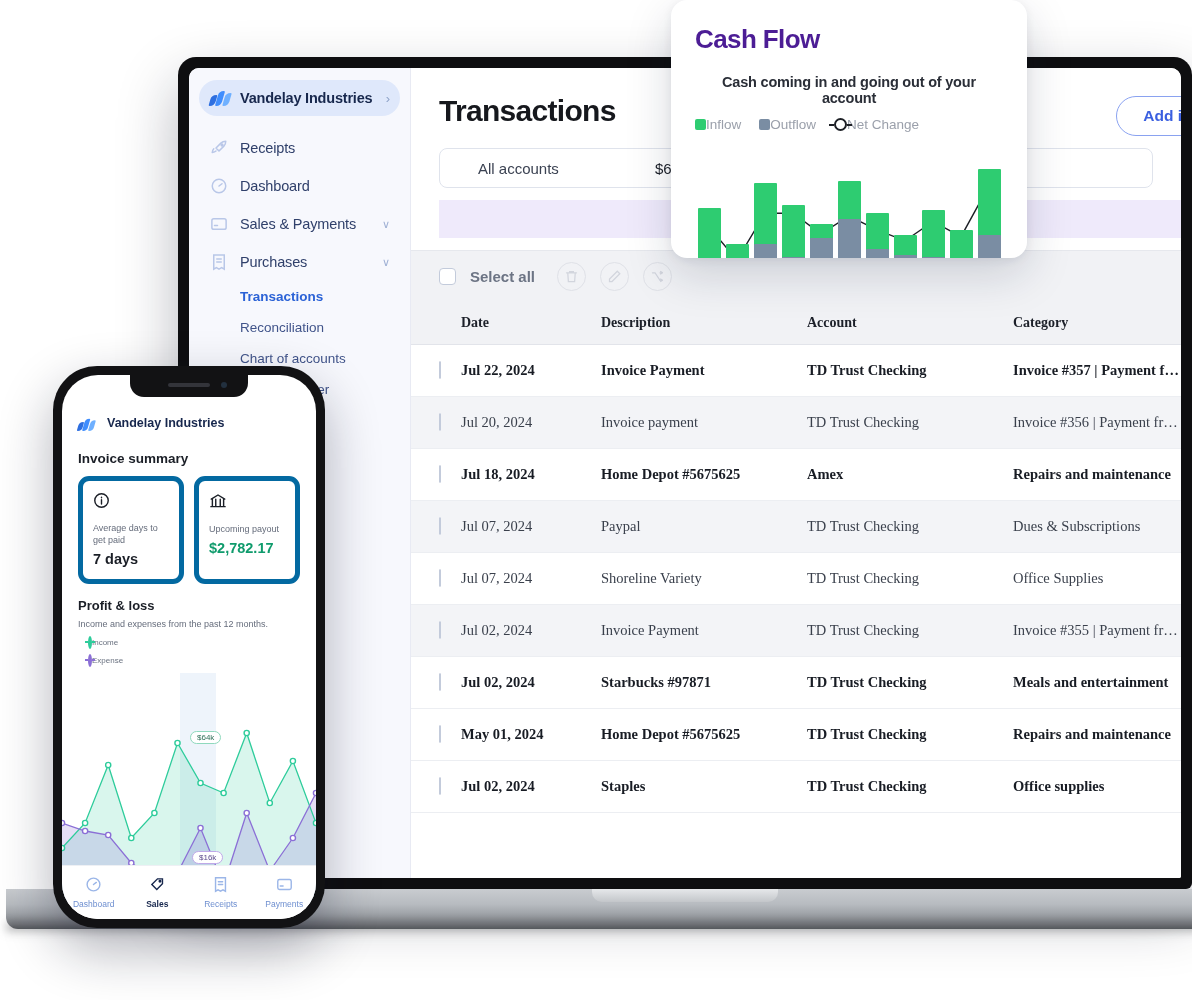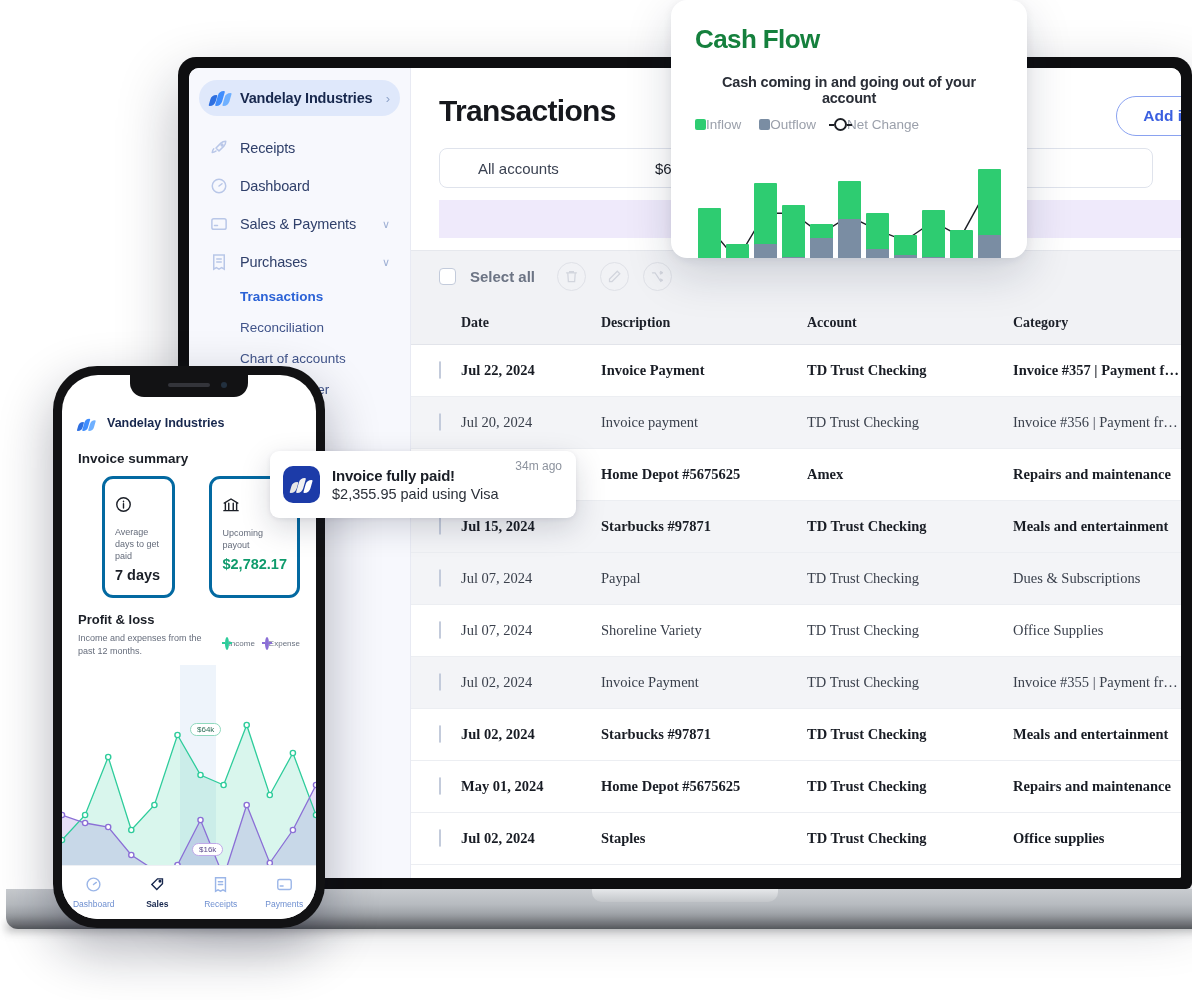--- a/index.html
+++ b/index.html
@@ -134,21 +134,21 @@
   tbody tr.alt td{ background:#f3f4f7; }
   tbody tr.bold td{ color:#181c24; font-weight:700; }
 
   
   #cashflow-card{
     position:absolute; left:671px; top:0px; width:356px; height:258px;
     background:#fff; border-radius:16px;
     box-shadow:0 16px 46px rgba(20,28,60,.17), 0 2px 10px rgba(20,28,60,.07);
     padding:24px 24px 0 24px; overflow:hidden;
   }
-  #cf-title{ font-size:26px; font-weight:800; color:#15803d; letter-spacing:-.6px; }
+  #cf-title{ font-size:26px; font-weight:800; color:#4c1d95; letter-spacing:-.6px; }
   #cf-sub{ font-size:14.5px; font-weight:700; color:#2a2e37; margin-top:19px; letter-spacing:-.2px;text-align:center; }
   #cf-legend{ display:flex; align-items:center; gap:18px; margin-top:11px; }
   .lg{ display:flex; align-items:center; font-size:13.5px; color:#9ba0ab; }
   .sw{ width:11px; height:11px; border-radius:2px; }
   .netdot{ width:13px; height:13px; border-radius:50%; background:#fff; border:2.4px solid #1d2026; position:relative; }
   .netdot:before,.netdot:after{ content:""; position:absolute; top:4px; width:5px; height:2px; background:#1d2026; }
   .netdot:before{ left:-7px; } .netdot:after{ right:-7px; }
   #cf-plot{ position:relative; margin-top:14px; height:150px; }
   .bar{ position:absolute; bottom:0; width:23px; }
   .bar .inf{ position:absolute; bottom:0; width:23px; background:#2ecc71; border-radius:1px; }
@@ -176,27 +176,27 @@
     width:42px; height:4px; background:#33343a; border-radius:3px; z-index:5;
   }
   #phone-cam{
     position:absolute; left:50%; margin-left:32px; top:7px;
     width:6px; height:6px; border-radius:50%; background:#22303f; z-index:5;
   }
   #ph-head{ display:flex; align-items:center; gap:8px; padding:40px 16px 0 16px; }
   #ph-org{ font-size:12.5px; font-weight:700; color:#17274d; }
   #ph-inv-title{ font-size:13.5px; font-weight:800; color:#1b1f27; padding:20px 16px 0 16px; }
   #ph-cards{ display:flex; gap:10px; padding:10px 16px 0 16px; }
-  .ph-card{ flex:1; border:3px solid #0369a1; border-radius:11px; padding:17px 10px 12px 10px;margin-left:24px; }
+  .ph-card{ flex:1; border:5px solid #0369a1; border-radius:11px; padding:11px 10px 12px 10px; }
   .ph-ico{ margin-bottom:9px; color:#1b1f27; }
   .ph-cap{ font-size:9px; color:#656c7b; line-height:1.35; }
   .ph-val{ font-size:14.5px; font-weight:800; color:#1b1f27; margin-top:5px; }
   .ph-val.green{ color:#0f9b6c; }
   #ph-pl-title{ font-size:13px; font-weight:800; color:#1b1f27; padding:14px 16px 0 16px; }
-  #ph-pl-row{ display:flex; align-items:flex-start; padding:5px 16px 0 16px; }
+  #ph-pl-row{ display:flex; align-items:flex-start; padding:5px 16px 0 16px;flex-direction:column; }
   #ph-pl-sub{ font-size:9px; color:#666d7c; line-height:1.45; flex:1; }
   .pl-leg{ text-align:center; margin-left:10px; }
   .pl-leg .r{ width:11px; height:11px; border-radius:50%; background:#fff; margin:0 auto 2px auto; position:relative; }
   .pl-leg .r.inc{ border:2px solid #2ecc9b; } .pl-leg .r.exp{ border:2px solid #8b6fd6; }
   .pl-leg .r:before,.pl-leg .r:after{ content:""; position:absolute; top:3px; width:3px; height:1.6px; }
   .pl-leg .r.inc:before,.pl-leg .r.inc:after{ background:#2ecc9b; }
   .pl-leg .r.exp:before,.pl-leg .r.exp:after{ background:#8b6fd6; }
   .pl-leg .r:before{ left:-5px; } .pl-leg .r:after{ right:-5px; }
   .pl-leg span{ font-size:8px; color:#6a7280; }
   #ph-chart{ position:relative; height:230px; margin-top:6px; }
@@ -353,27 +353,20 @@
                     <td>Invoice payment</td>
                     <td>TD Trust Checking</td>
                     <td>Invoice #356 | Payment fro…</td>
                   </tr>
                   <tr class=" bold">
                     <td class="c-chk"><span class="checkbox"></span></td>
                     <td>Jul 18, 2024</td>
                     <td>Home Depot #5675625</td>
                     <td>Amex</td>
                     <td>Repairs and maintenance</td>
-                  </tr>
-                  <tr class="alt bold">
-                    <td class="c-chk"><span class="checkbox"></span></td>
-                    <td>Jul 15, 2024</td>
-                    <td>Starbucks #97871</td>
-                    <td>TD Trust Checking</td>
-                    <td>Meals and entertainment</td>
                   </tr>
                   <tr class="alt">
                     <td class="c-chk"><span class="checkbox"></span></td>
                     <td>Jul 07, 2024</td>
                     <td>Paypal</td>
                     <td>TD Trust Checking</td>
                     <td>Dues &amp; Subscriptions</td>
                   </tr>
                   <tr>
                     <td class="c-chk"><span class="checkbox"></span></td>
@@ -615,28 +608,14 @@
                 <rect x="2.5" y="5" width="19" height="14" rx="2.5"></rect>
                 <path d="M6 14h4"></path>
               </svg>
             <span class="tl">Payments</span>
           </div>
         </div>
       </div>
     </div>
   </div>
 
-  <div id="toast">
-    <span id="toast-icon">
-      <span class="wave-logo" style="filter:brightness(3) grayscale(1);">
-          <i class="a"></i>
-          <i class="b"></i>
-          <i class="c"></i>
-        </span>
-    </span>
-    <span>
-      <span id="toast-title">Invoice fully paid!</span>
-      <span id="toast-sub" style="display:block">$2,355.95 paid using Visa</span>
-    </span>
-    <span id="toast-time">34m ago</span>
-  </div>
 
 </div>
 
 </body></html>

